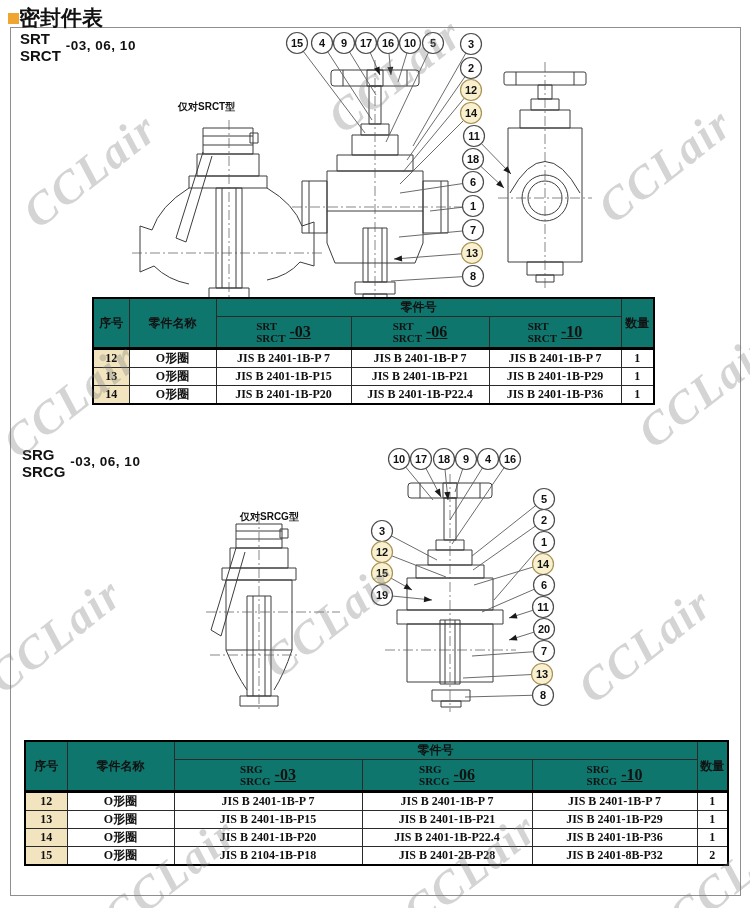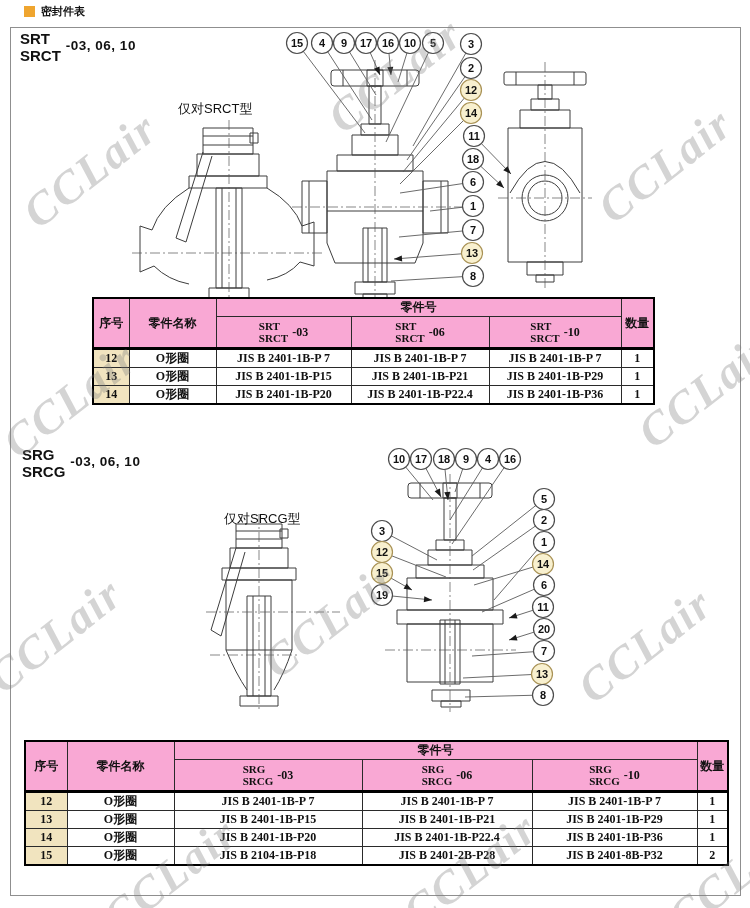--- a/index.html
+++ b/index.html
@@ -1,51 +1,51 @@
 <!DOCTYPE html>
 <html><head>
 <meta charset="utf-8">
 <style>
   html,body{margin:0;padding:0;background:#fff;}
   .page{position:relative;width:750px;height:908px;background:#fff;overflow:hidden;
         font-family:"Liberation Sans","DejaVu Sans",sans-serif;color:#111;}
   
-  .page-title{position:absolute;left:24px;top:4px;display:flex;align-items:center;gap:6px;
-              font-weight:bold;font-size:11px;z-index:3;}
+  .page-title{position:absolute;left:8px;top:4px;display:flex;align-items:center;
+              font-weight:bold;font-size:21px;z-index:3;}
   .bullet{width:11px;height:11px;background:#efa52f;display:inline-block;}
   
   .content-box{position:absolute;left:10px;top:27px;width:729px;height:867px;
                border:1px solid #8f8f8f;background:#fff;z-index:1;}
   
   .model-heading{position:absolute;display:flex;gap:5px;z-index:3;}
   .mh-stack{display:flex;flex-direction:column;line-height:17px;font-weight:bold;font-size:15px;}
   .mh-sizes{font-weight:bold;font-size:13.5px;margin-top:8px;letter-spacing:.5px;}
-  .note{position:absolute;font-weight:normal;font-size:13px;z-index:3;}
+  .note{position:absolute;font-weight:bold;font-size:10px;z-index:3;}
   
   svg.diagram{position:absolute;left:0;z-index:2;pointer-events:none;}
   .draw{stroke:#3d3d3d;stroke-width:1;fill:none;stroke-linejoin:round;}
   .cl{stroke:#555;stroke-width:.7;stroke-dasharray:10 3 2 3;fill:none;}
   .leader{stroke:#5a5a5a;stroke-width:.9;fill:none;}
   .arrowhead{fill:#1a1a1a;stroke:none;}
   .balloon{fill:#fff;stroke:#4c4c4c;stroke-width:1.2;}
   .balloon.hl{fill:#f8f0cf;stroke:#a99255;}
   .balloon-num{font-family:"Liberation Sans","DejaVu Sans",sans-serif;font-weight:bold;
                font-size:11px;text-anchor:middle;fill:#111;}
   
   table.parts{position:absolute;border-collapse:collapse;table-layout:fixed;background:#fff;
               z-index:3;border:2px solid #000;}
   .parts th,.parts td{border:1px solid #2a2a2a;padding:0 2px;text-align:center;vertical-align:middle;
               overflow:hidden;white-space:nowrap;}
-  .parts thead th{background:#f9a8d4;font-weight:bold;font-size:12px;height:17px;}
+  .parts thead th{background:#0f766e;font-weight:bold;font-size:12px;height:17px;}
   .parts thead{border-bottom:3px solid #000;}
   .parts .model-row th{height:30px;}
   .model-cell{display:flex;justify-content:center;align-items:center;gap:4px;}
   .mstack{display:flex;flex-direction:column;line-height:12px;font-size:11px;text-align:left;
           font-family:"Liberation Serif","DejaVu Serif",serif;font-weight:bold;}
-  .msuffix{font-family:"Liberation Serif","DejaVu Serif",serif;font-weight:bold;font-size:12px;}
+  .msuffix{font-family:"Liberation Serif","DejaVu Serif",serif;font-weight:bold;font-size:16px;text-decoration:underline;}
   .parts tbody td{height:17px;font-family:"Liberation Serif","DejaVu Serif",serif;
                   font-weight:bold;font-size:12px;background:#fff;}
   .parts tbody td.no-cell{background:#f1e4bf;}
   
   #watermarks{position:absolute;inset:0;z-index:5;pointer-events:none;}
   .wm{position:absolute;transform:translate(-50%,-50%) rotate(-38deg);
       font-family:"Liberation Serif","DejaVu Serif",serif;font-style:italic;font-weight:bold;
       font-size:46px;color:rgba(125,125,125,.33);letter-spacing:2px;white-space:nowrap;}
 </style>
 </head>
@@ -300,21 +300,21 @@
       </tbody>
   </table>
 
   <div class="model-heading" style="left:22px;top:446px;">
     <div class="mh-stack">
       <span>SRG</span>
       <span>SRCG</span>
     </div>
     <span class="mh-sizes">-03, 06, 10</span>
   </div>
-  <div class="note" style="left:224px;top:510px;">仅对SRCG型</div>
+  <div class="note" style="left:240px;top:510px;">仅对SRCG型</div>
 
   <svg id="svg-s2" class="diagram" style="top:440px;" width="750" height="300" viewBox="0 440 750 300">
 
     <g class="draw">
       <rect x="236" y="524" width="46" height="24"></rect>
       <line x1="236" y1="531" x2="282" y2="531"></line>
       <line x1="236" y1="539" x2="282" y2="539"></line>
       <rect x="280" y="529" width="8" height="9"></rect>
       <path d="M236,548 L211,630 M245,552 L221,636 M211,630 L221,636"></path>
       <rect x="230" y="548" width="58" height="20"></rect>

